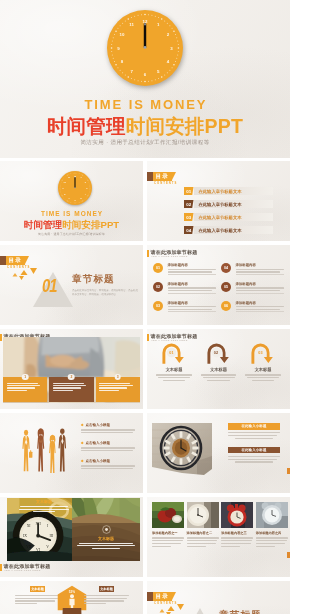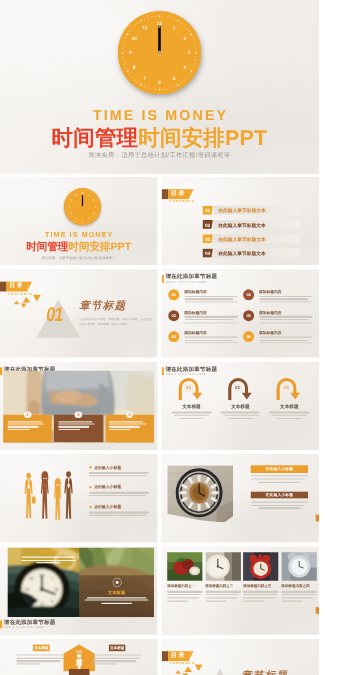--- a/index.html
+++ b/index.html
@@ -60,21 +60,21 @@
 
   
   .tl{height:1.3px;background:#c7bfb7;border-radius:.6px;margin-bottom:1.4px;opacity:.8;}
   .tlw{height:1.2px;background:rgba(255,255,255,.82);border-radius:.6px;margin-bottom:1.3px;}
   .tlo{height:1.3px;background:rgba(255,255,255,.88);border-radius:.6px;margin-bottom:1.4px;}
 
   
   .secnum{position:absolute;left:42px;top:34px;font-size:18px;font-weight:700;color:#EFA32C;
      line-height:14px;letter-spacing:-1.2px;font-style:italic;transform:scaleX(.82);transform-origin:left top;}
   .sectitle{position:absolute;left:72px;top:28px;font-size:9.6px;font-weight:700;color:#A96E43;
-     line-height:11px;letter-spacing:1.1px;font-style:italic;}
+     line-height:11px;letter-spacing:1.1px;}
   .secbody{position:absolute;left:72px;top:44px;width:66px;font-size:2.45px;color:#aaa29a;white-space:nowrap;overflow:hidden;
      line-height:4.3px;}
 
   
   .ci{display:flex;align-items:stretch;height:8.4px;}
   .ci .cin{flex:none;width:9.5px;color:#fff;font-size:4.4px;font-weight:700;
      display:flex;align-items:center;justify-content:center;
      clip-path:polygon(0 0,100% 0,86% 100%,0 100%);}
   .ci .cil{flex:1;min-width:0;font-size:4.3px;font-weight:700;
      display:flex;align-items:center;padding-left:5px;white-space:nowrap;overflow:hidden;

